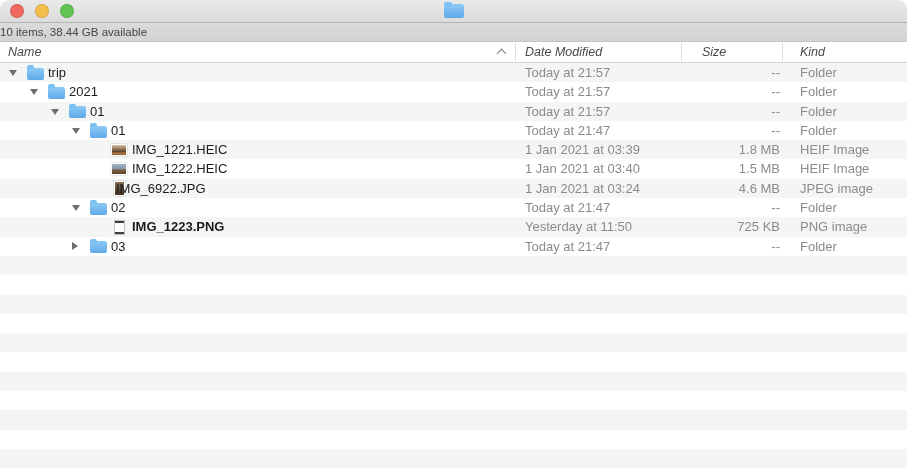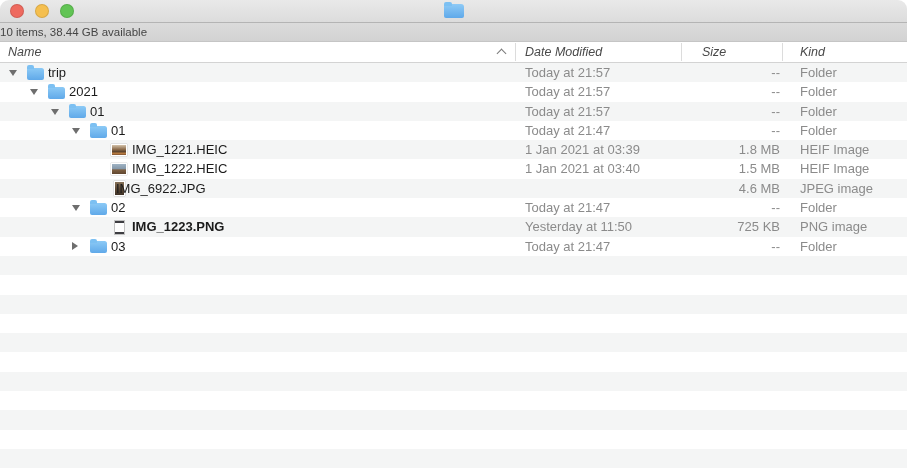--- a/index.html
+++ b/index.html
@@ -171,20 +171,21 @@
         <span class="cell cell-name" style="left: 132px;">IMG_1222.HEIC</span>
         <span class="cell cell-date">1 Jan 2021 at 03:40</span>
         <span class="cell cell-size">1.5 MB</span>
         <span class="cell cell-kind">HEIF Image</span>
       </div>
       <div class="row shade">
         <span class="iconbox" style="left: 110px;">
           <span class="ic-photo-portrait-jpeg"></span>
         </span>
         <span class="cell cell-name" style="left: 116px;">IMG_6922.JPG</span>
+        <span class="cell cell-date">1 Jan 2021 at 03:24</span>
         <span class="cell cell-size">4.6 MB</span>
         <span class="cell cell-kind">JPEG image</span>
       </div>
       <div class="row">
         <span class="disclosure expanded" style="left: 72px;"></span>
         <span class="iconbox" style="left: 89px;">
           <span class="ic-folder"></span>
         </span>
         <span class="cell cell-name" style="left: 111px;">02</span>
         <span class="cell cell-date">Today at 21:47</span>

